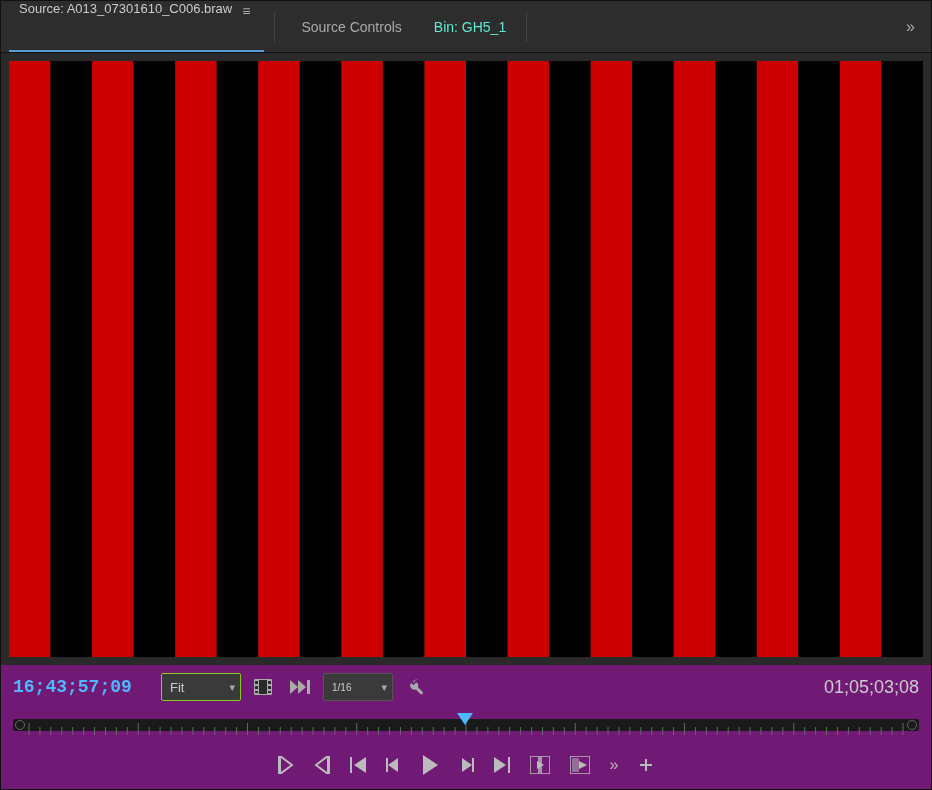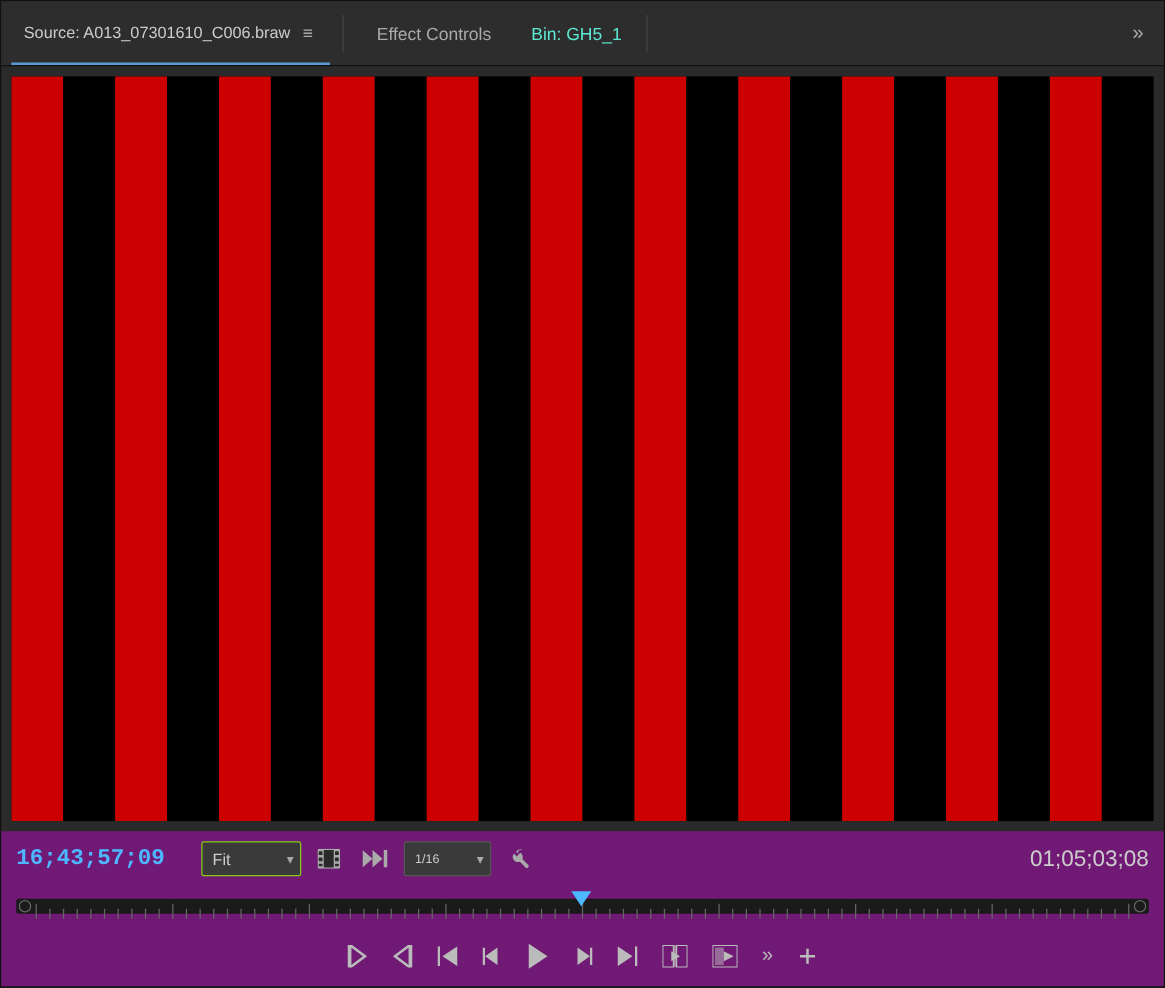--- a/index.html
+++ b/index.html
@@ -27,21 +27,20 @@
       background: #2d2d2d;
       border-bottom: 1px solid #111;
       height: 52px;
       flex-shrink: 0;
       padding: 0 8px;
       gap: 0;
     }
 
     .tab-source {
       display: flex;
-      align-items: center;
       gap: 6px;
       padding: 0 10px;
       height: 100%;
       border-bottom: 2px solid #5b9bd5;
     }
 
     .tab-source-label {
       color: #ccc;
       font-size: 13px;
       white-space: nowrap;
@@ -287,21 +286,21 @@
 
   <div class="tab-bar">
     <div class="tab-source">
       <span class="tab-source-label">Source: A013_07301610_C006.braw</span>
       <span class="tab-menu-icon">≡</span>
     </div>
 
     <div class="tab-divider"></div>
 
     <div class="tab-effect-controls">
-      <span>Effect Controls</span>
+      <span>Source Controls</span>
     </div>
 
     <div class="tab-bin">
       <span>Bin: GH5_1</span>
     </div>
 
     <div class="tab-divider2"></div>
 
     <div class="tab-forward">»</div>
   </div>

